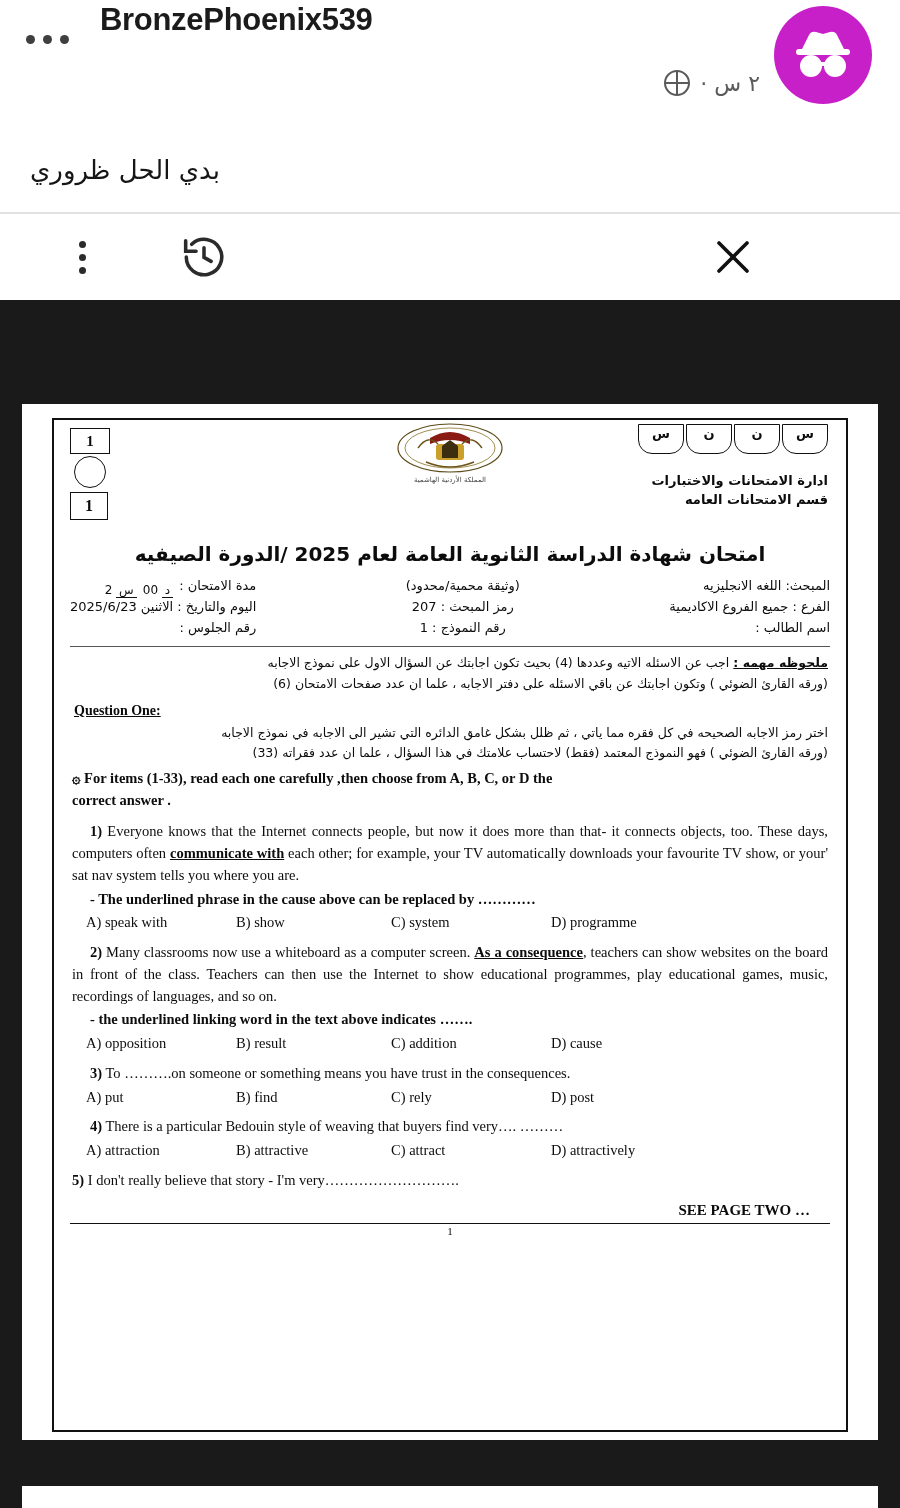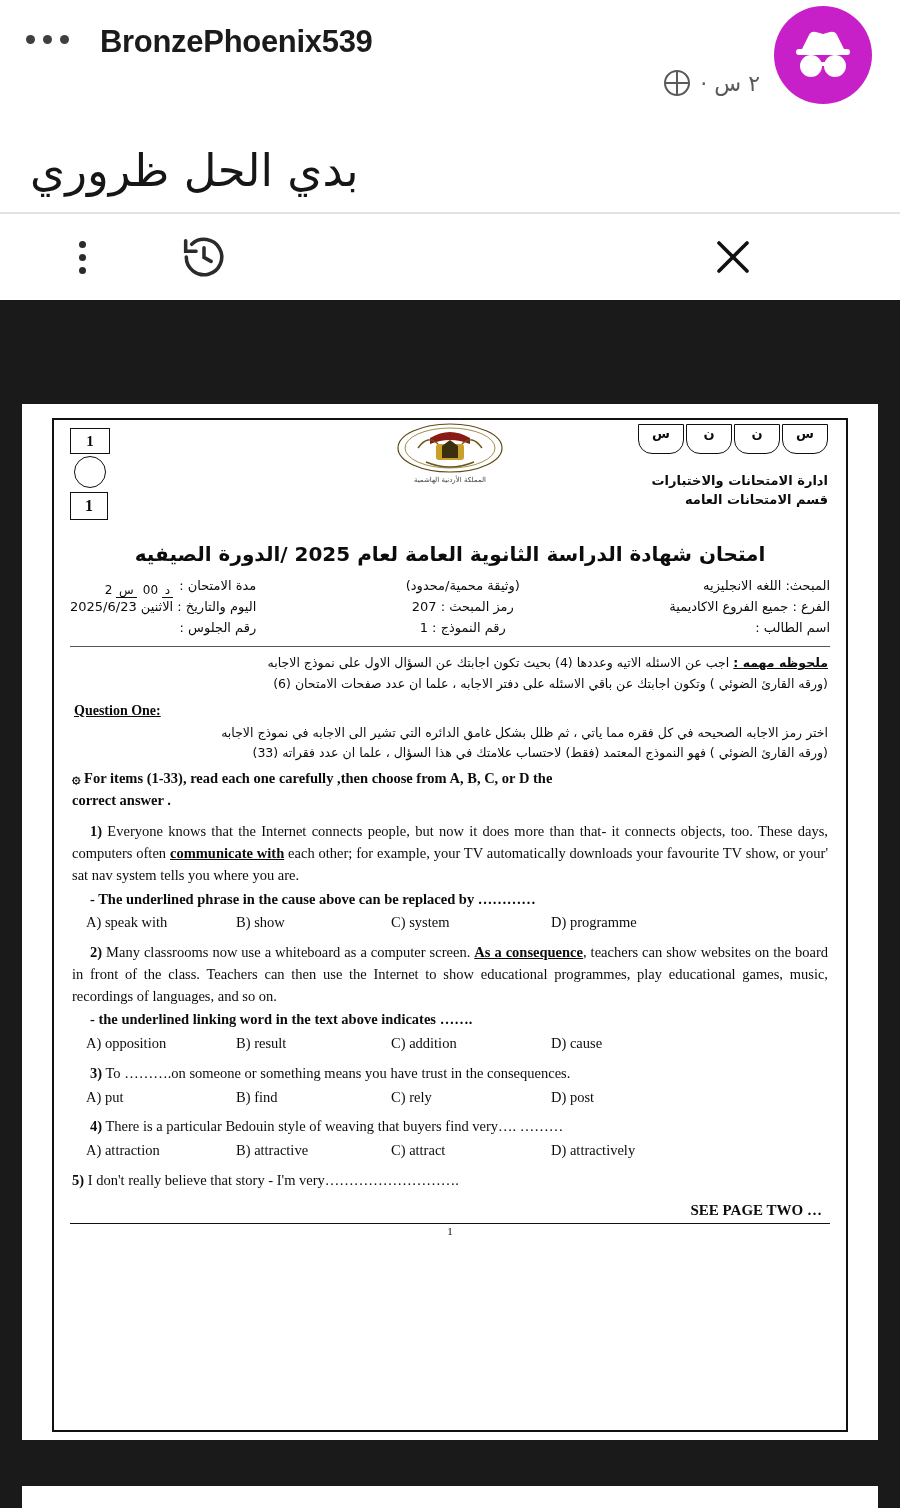--- a/index.html
+++ b/index.html
@@ -30,21 +30,21 @@
     left: 26px; top: 28px;
     width: 52px; height: 22px;
     display: flex; align-items: center; gap: 8px;
   }
   .dots-menu span {
     width: 9px; height: 9px; border-radius: 50%;
     background: #3f3f3f; display: block;
   }
   .username {
     position: absolute;
-    left: 100px; top: 24px;
+    left: 100px; top: 2px;
     font-size: 31px;
     font-weight: bold;
     color: #1b1b1b;
     letter-spacing: -0.3px;
   }
   .avatar {
     position: absolute;
     right: 28px; top: 6px;
     width: 98px; height: 98px;
     border-radius: 50%;
@@ -81,21 +81,21 @@
     height: 2px; margin-top: -1px; background: #5a5a5a;
   }
 
   
   .post-text {
     flex: none;
     height: 84px;
     padding: 0 30px;
     text-align: right;
     direction: rtl;
-    font-size: 45px;
+    font-size: 26px;
     color: #161616;
     font-family: "DejaVu Sans", sans-serif;
     display: flex;
     align-items: center;
     justify-content: flex-end;
   }
 
   .divider {
     height: 2px; background: #e2e2e2; flex: none;
   }
@@ -276,21 +276,21 @@
   .choices span { display: block; }
   .c0 { width: 150px; }
   .c1 { width: 155px; }
   .c2 { width: 160px; }
   .c3 { width: 170px; }
   .see-page {
     text-align: right;
     font-weight: bold;
     font-size: 15px;
     font-family: "Liberation Serif", serif;
-    margin: 10px 10px 4px 0;
+    margin: 10px 22px 4px 0;
   }
   .page-num {
     text-align: center;
     font-size: 11px;
     font-family: "Liberation Serif", serif;
     border-top: 1px solid #111;
     margin: 0 2px;
     padding-top: 1px;
   }
   .bottom-strip {

